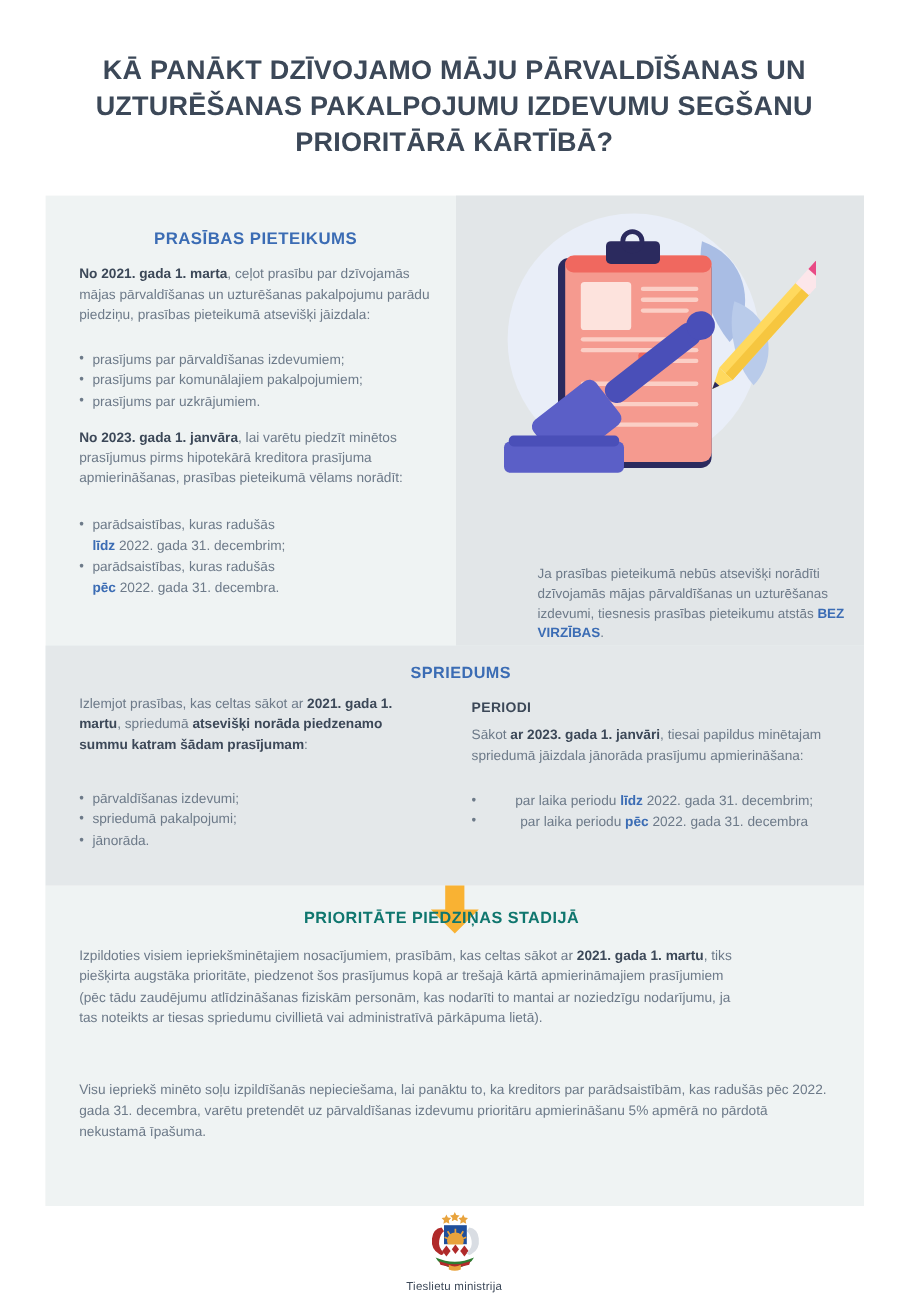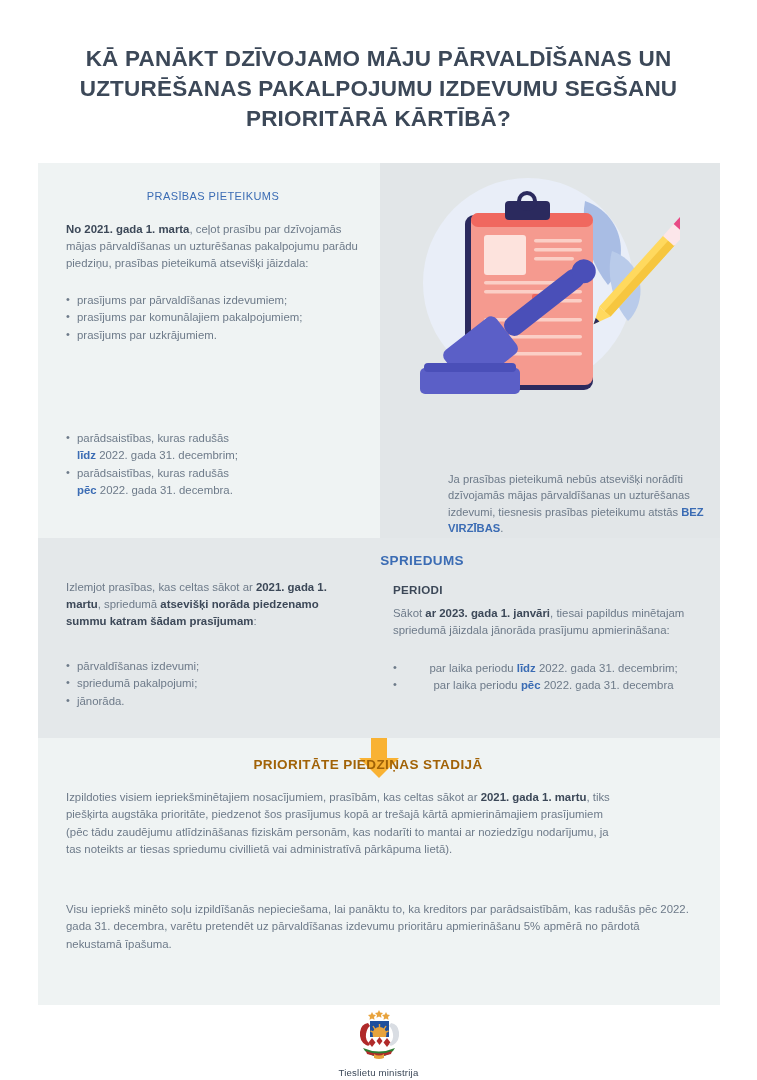--- a/index.html
+++ b/index.html
@@ -29,21 +29,21 @@
   
   .band1 { position: absolute; left: 0; top: 0; width: 682px; height: 375px; }
   .band1-right {
     position: absolute; left: 342px; top: 0; width: 340px; height: 375px;
     background: #e2e6e8;
     overflow: hidden;
   }
   .b1-head {
     position: absolute; left: 20px; top: 27px; width: 310px;
     text-align: center;
-    font-size: 11px; font-weight: normal; letter-spacing: 0.4px;
+    font-size: 14px; font-weight: bold; letter-spacing: 0.4px;
     color: #3b6cb4;
   }
   .b1-p1 {
     position: absolute; left: 28px; top: 58px; width: 300px;
     font-size: 11.4px; line-height: 1.47; color: #6d7a89;
   }
   .b1-l1 {
     position: absolute; left: 28px; top: 129px; width: 300px;
     font-size: 11.4px; line-height: 1.53; color: #6d7a89;
   }
@@ -69,21 +69,21 @@
   .bullets p.cont::before { content: ""; }
   .bullets p.cont { padding-left: 11px; }
 
   
   .band2 {
     position: absolute; left: 0; top: 375px; width: 682px; height: 200px;
     background: #e4e8ea;
   }
   .b2-head {
     position: absolute; left: 266px; top: 15px; width: 160px;
-    text-align: right;
+    text-align: center;
     font-size: 13.5px; font-weight: bold; letter-spacing: 0.4px;
     color: #3b6cb4;
   }
   .b2-left {
     position: absolute; left: 28px; top: 41px; width: 290px;
     font-size: 11.4px; line-height: 1.47; color: #6d7a89;
   }
   .b2-left-list {
     position: absolute; left: 28px; top: 120px; width: 290px;
     font-size: 11.4px; line-height: 1.53; color: #6d7a89;
@@ -103,21 +103,21 @@
 
   
   .band3 {
     position: absolute; left: 0; top: 575px; width: 682px; height: 267px;
     background: #eff3f3; overflow: hidden;
   }
   .b3-head {
     position: absolute; left: 130px; top: 19px; width: 400px;
     text-align: center;
     font-size: 13.5px; font-weight: bold; letter-spacing: 0.4px;
-    color: #a16207;
+    color: #0f766e;
   }
   .b3-body {
     position: absolute; left: 28px; top: 51px; width: 545px;
     font-size: 11.4px; line-height: 1.52; color: #6d7a89;
   }
   .b3-final {
     position: absolute; left: 28px; top: 163px; width: 630px;
     font-size: 11.4px; line-height: 1.52; color: #6d7a89;
   }
 
@@ -190,20 +190,23 @@
       <div class="b1-p1">
         <span class="bold">No 2021. gada 1. marta</span><span>, ceļot prasību par dzīvojamās mājas pārvaldīšanas un uzturēšanas pakalpojumu parādu piedziņu, prasības pieteikumā atsevišķi jāizdala:</span>
       </div>
 
       <div class="b1-l1 bullets">
         <p>prasījums par pārvaldīšanas izdevumiem;</p>
         <p>prasījums par komunālajiem pakalpojumiem;</p>
         <p>prasījums par uzkrājumiem.</p>
       </div>
 
+      <div class="b1-p2">
+        <span class="bold">No 2023. gada 1. janvāra</span><span>, lai varētu piedzīt minētos prasījumus pirms hipotekārā kreditora prasījuma apmierināšanas, prasības pieteikumā vēlams norādīt:</span>
+      </div>
 
       <div class="b1-l2 bullets">
         <p>parādsaistības, kuras radušās</p>
         <p class="cont"><span class="blue">līdz</span><span> 2022. gada 31. decembrim;</span></p>
         <p>parādsaistības, kuras radušās</p>
         <p class="cont"><span class="blue">pēc</span><span> 2022. gada 31. decembra.</span></p>
       </div>
 
       <div class="b1-note">
         <span>Ja prasības pieteikumā nebūs atsevišķi norādīti dzīvojamās mājas pārvaldīšanas un uzturēšanas izdevumi, tiesnesis prasības pieteikumu atstās </span><span class="blue">BEZ VIRZĪBAS</span><span>.</span>

